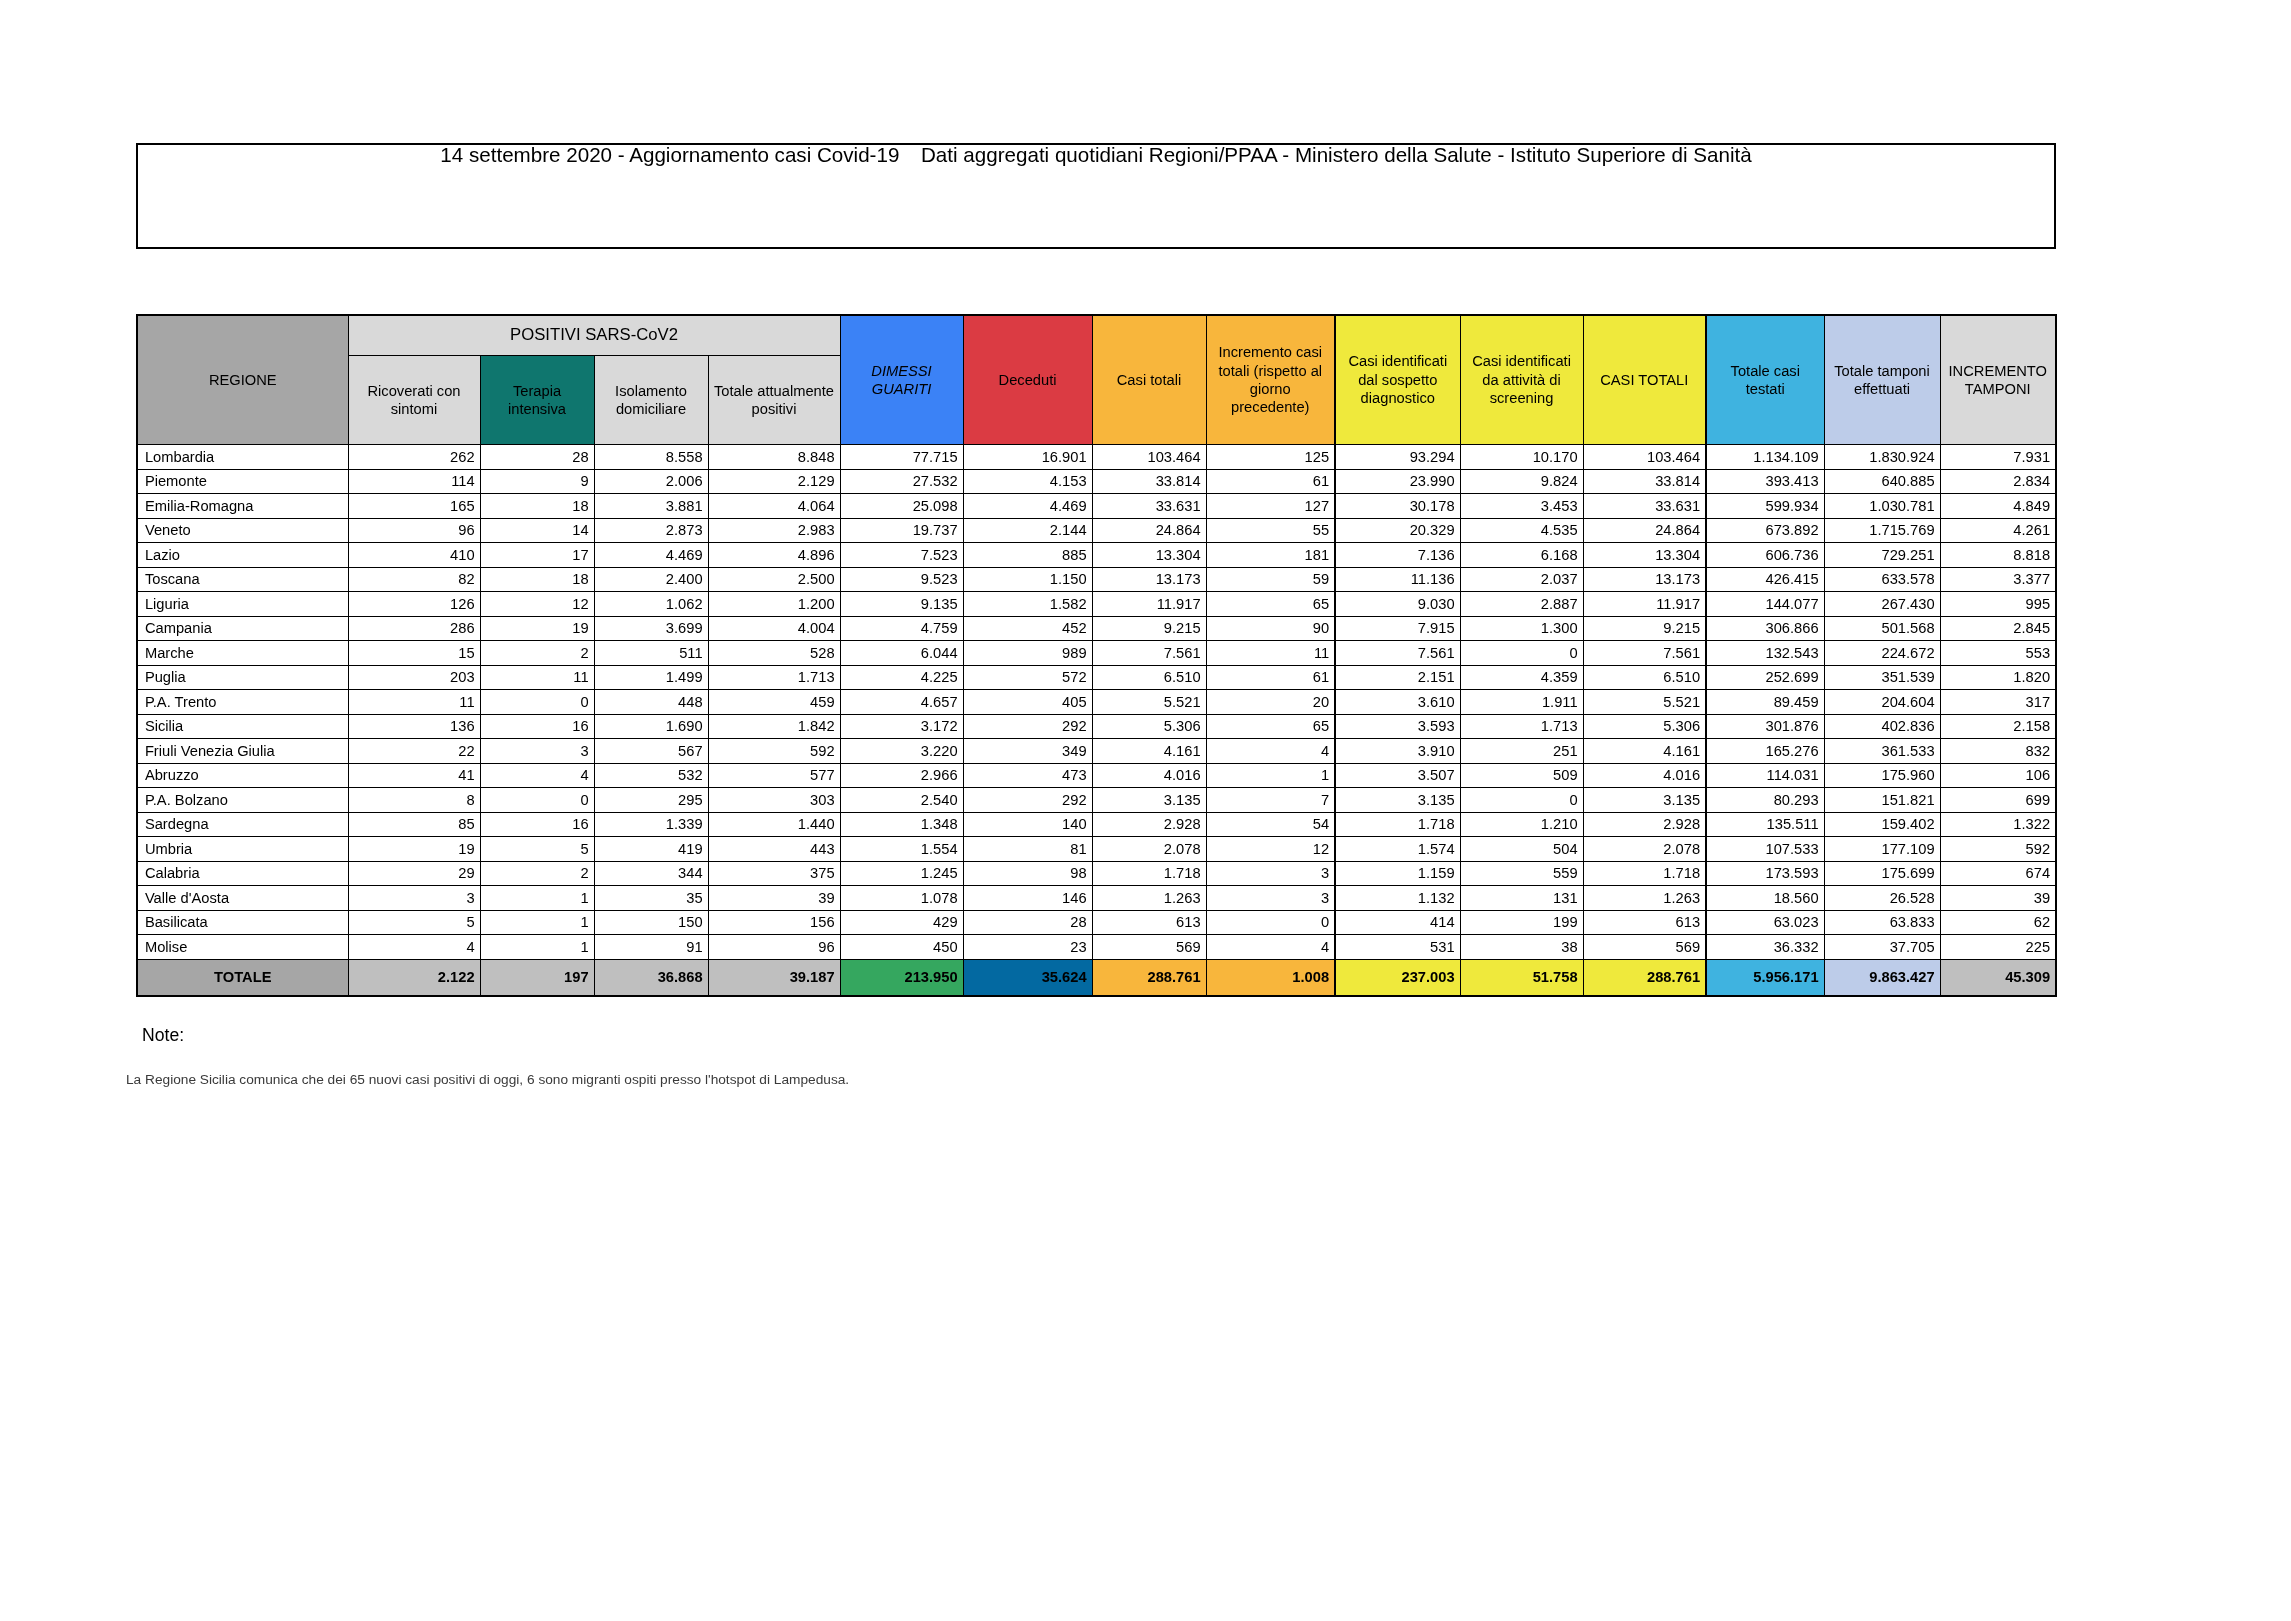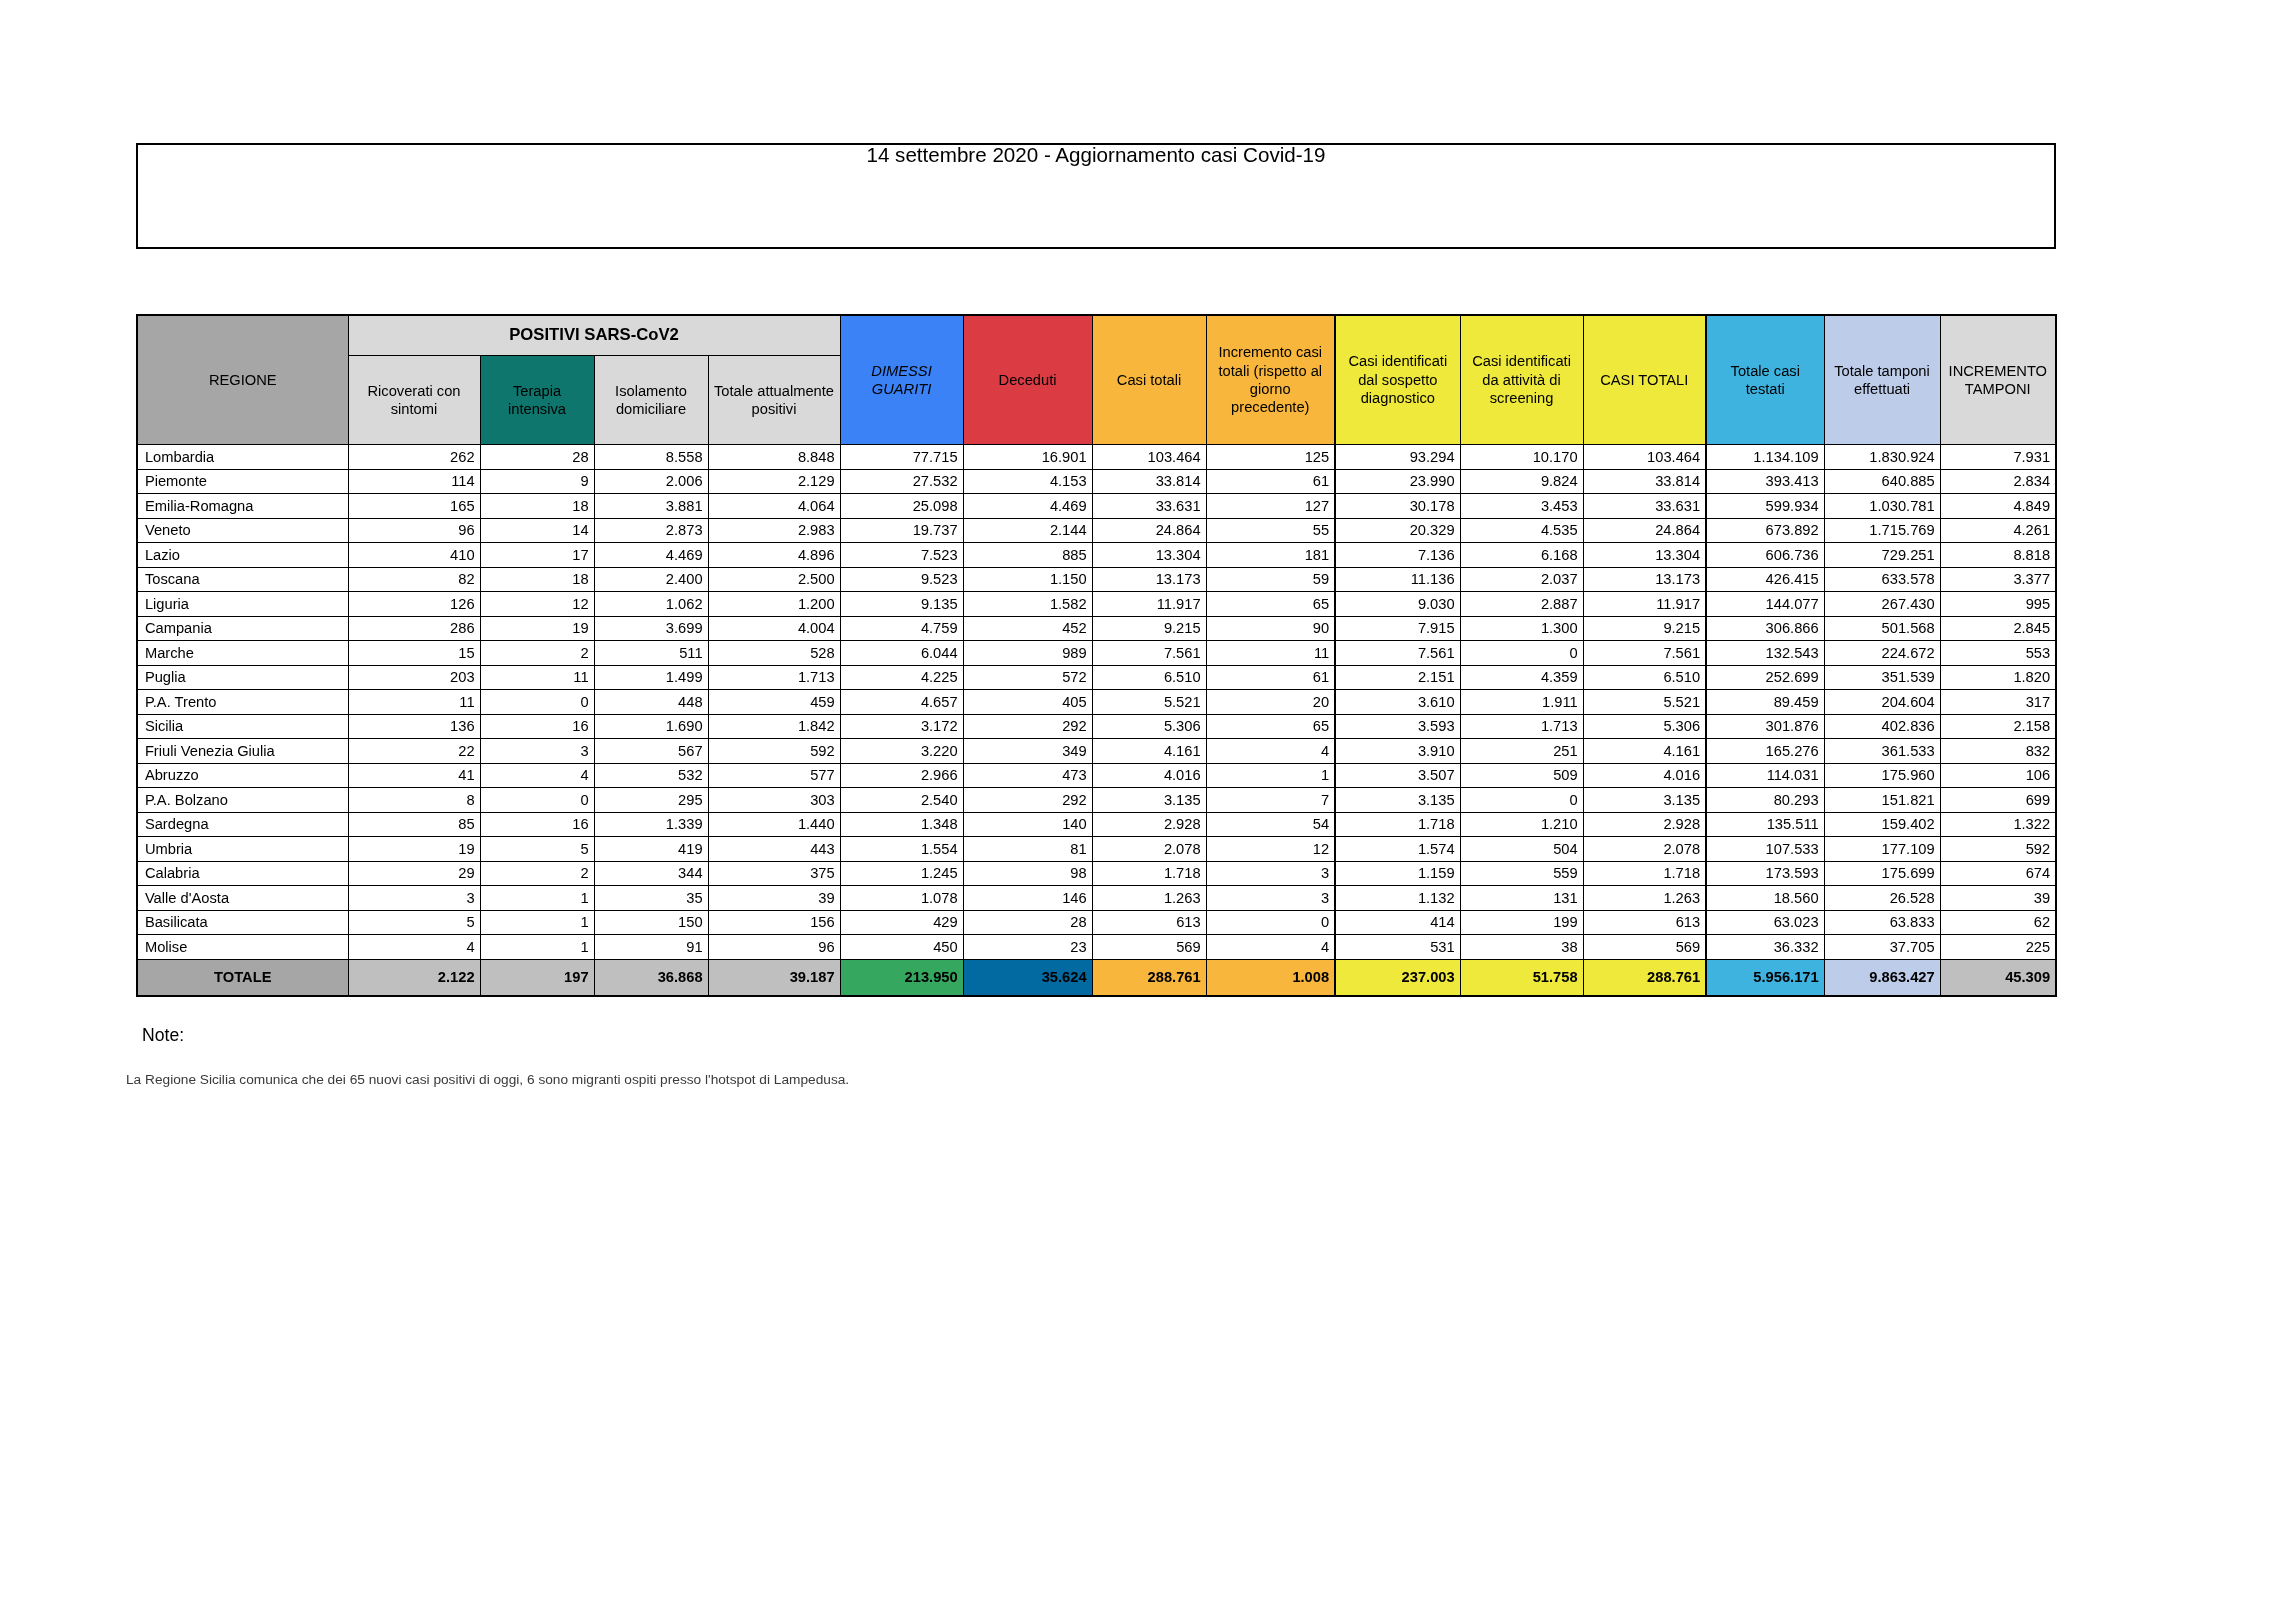--- a/index.html
+++ b/index.html
@@ -20,37 +20,38 @@
     position:absolute;left:136px;top:314px;
     border-collapse:collapse;table-layout:fixed;width:1919px;
     font-size:14.7px;
   }
   .covid-table th,.covid-table td{
     border:1px solid #000;overflow:hidden;padding:0 3.9px;
     vertical-align:middle;
   }
   .covid-table{border:2px solid #000;}
   thead th{font-weight:normal;text-align:center;line-height:1.25;}
-  th.group{font-weight:bold;font-size:16.7px;height:39px;}
+  th.group{font-weight:normal;font-size:16.7px;height:39px;}
   thead tr.subrow th{height:88px;}
   td.region{text-align:left;padding-left:6.9px;}
   td.num{text-align:right;padding-right:4.9px;}
   tbody td{height:23.5px;background:#fff;}
   .tL{border-left:2.9px solid #000 !important;}
   tr.totale td{font-weight:bold;height:35px;border-bottom:2.9px solid #000;}
   tr.totale td.label{text-align:center;}
   
   .note-heading{position:absolute;left:142px;top:1025px;font-size:17.6px;}
   .note-text{position:absolute;left:126px;top:1072px;font-size:13.7px;color:#3a3a3a;}
 </style>
 </head>
 <body>
 
 <div class="title-box">
   <div class="title-line">14 settembre 2020 - Aggiornamento casi Covid-19</div>
+  <div class="title-line">Dati aggregati quotidiani Regioni/PPAA - Ministero della Salute - Istituto Superiore di Sanità</div>
 </div>
 
 <table class="covid-table">
   <colgroup>
     <col style="width:211px">
       <col style="width:132px">
       <col style="width:114px">
       <col style="width:114px">
     <col style="width:132px">
       <col style="width:123px">

